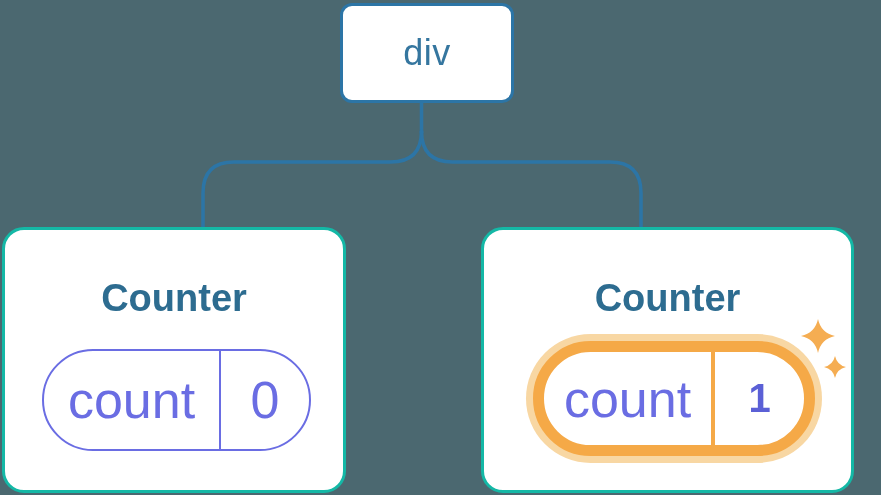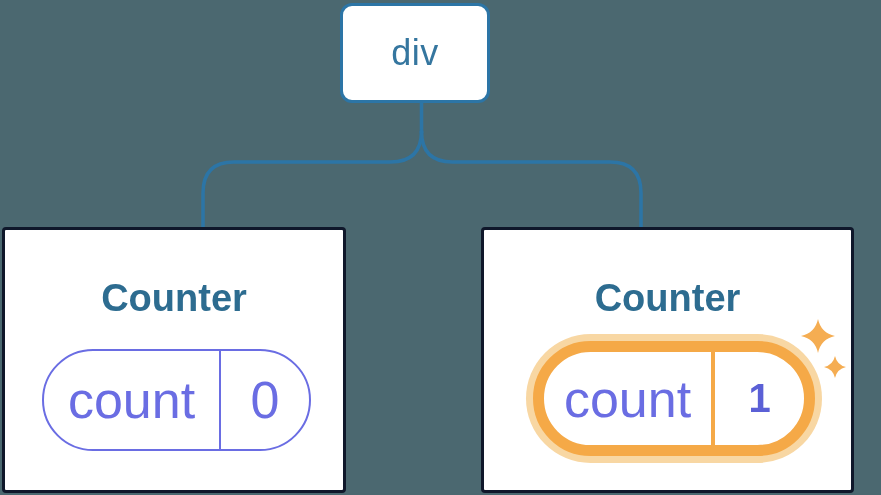--- a/index.html
+++ b/index.html
@@ -8,37 +8,37 @@
     width:881px;height:495px;
     background:#4B6870;
     overflow:hidden;
     font-family:"Liberation Sans", sans-serif;
   }
   .abs{position:absolute;}
   svg{position:absolute;left:0;top:0;pointer-events:none;}
 
   
   .root-node{
-    left:340px;top:3px;width:150px;height:100px;
+    left:340px;top:3px;width:174px;height:100px;
     box-sizing:border-box;
     background:#FFFFFF;
     border:3px solid #2C75A6;
     border-radius:12px;
     display:flex;align-items:center;justify-content:center;
   }
   .root-label{
     font-size:36px;color:#35769F;font-weight:500;letter-spacing:0.5px;
   }
 
   
   .card{
     box-sizing:border-box;
     background:#FFFFFF;
-    border:3px solid #0f172a;
-    border-radius:4px;
+    border:3px solid #14b8a6;
+    border-radius:22px;
     top:227px;height:266px;
   }
   .card-left{left:2px;width:344px;}
   .card-right{left:481px;width:373px;}
   .card-title{
     position:absolute;left:0;top:48px;width:100%;
     text-align:center;
     font-size:38px;line-height:40px;font-weight:600;
     color:#2D6C90;
   }

